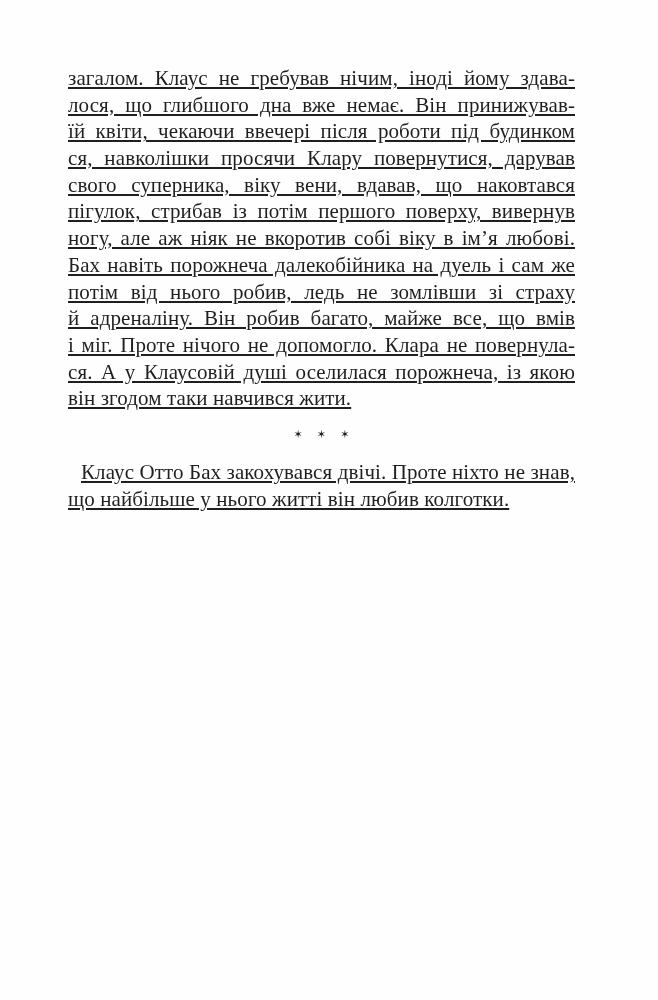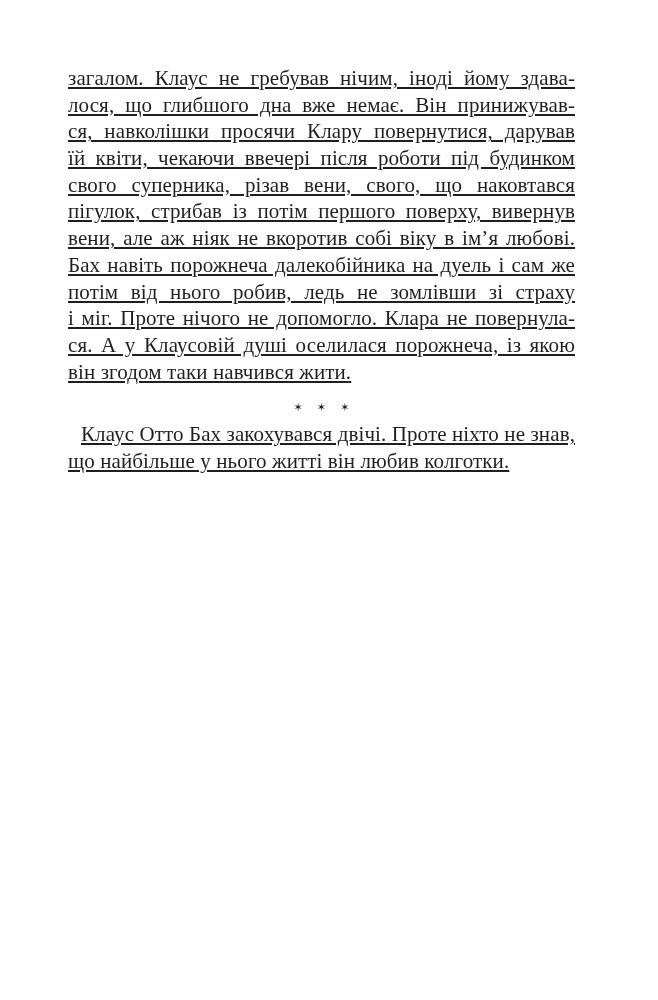--- a/index.html
+++ b/index.html
@@ -51,38 +51,40 @@
     text-align-last: center;
     font-family: "DejaVu Sans", sans-serif;
     font-size: 11px;
     color: #1f1f1f;
   }
   .separator .star {
     display: inline-block;
     margin: 0 7px;
   }
   .paragraph-2 {
+    margin-top: 11px;
   }
 </style>
 </head>
 <body>
 
 <div class="page">
   <div class="text-block">
 
     <div class="paragraph-1">
       <div class="line">загалом. Клаус не гребував нічим, іноді йому здава-</div>
       <div class="line">лося, що глибшого дна вже немає. Він принижував-</div>
+      <div class="line">їй квіти, чекаючи ввечері після роботи під будинком</div>
       <div class="line">ся, навколішки просячи Клару повернутися, дарував</div>
-      <div class="line">їй квіти, чекаючи ввечері після роботи під будинком</div>
-      <div class="line">свого суперника, різав вени, свого, що наковтався</div>
+      <div class="line">свого суперника, віку вени, вдавав, що наковтався</div>
       <div class="line">пігулок, стрибав із потім першого поверху, вивернув</div>
-      <div class="line">вени, але аж ніяк не вкоротив собі віку в ім’я любові.</div>
+      <div class="line">ногу, але аж ніяк не вкоротив собі віку в ім’я любові.</div>
       <div class="line">Бах навіть порожнеча далекобійника на дуель і сам же</div>
       <div class="line">потім від нього робив, ледь не зомлівши зі страху</div>
+      <div class="line">й адреналіну. Він робив багато, майже все, що вмів</div>
       <div class="line">і міг. Проте нічого не допомогло. Клара не повернула-</div>
       <div class="line">ся. А у Клаусовій душі оселилася порожнеча, із якою</div>
       <div class="line last">він згодом таки навчився жити.</div>
     </div>
 
     <div class="separator">
       <span class="star">✶</span><span class="star">✶</span><span class="star">✶</span>
     </div>
 
     <div class="paragraph-2">

